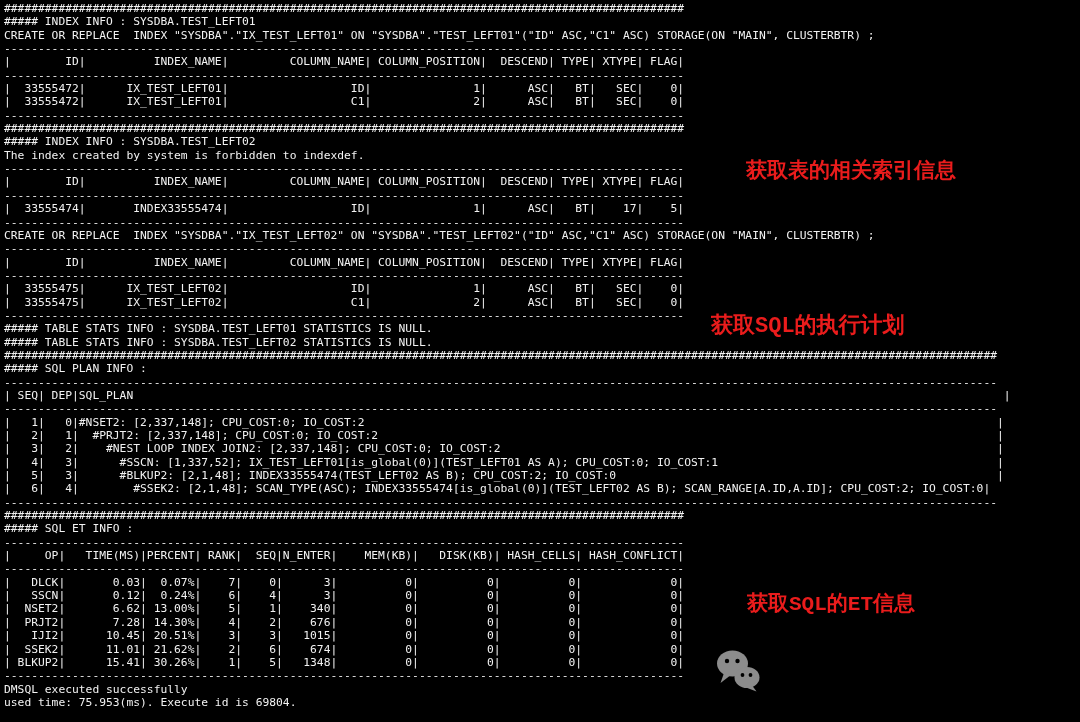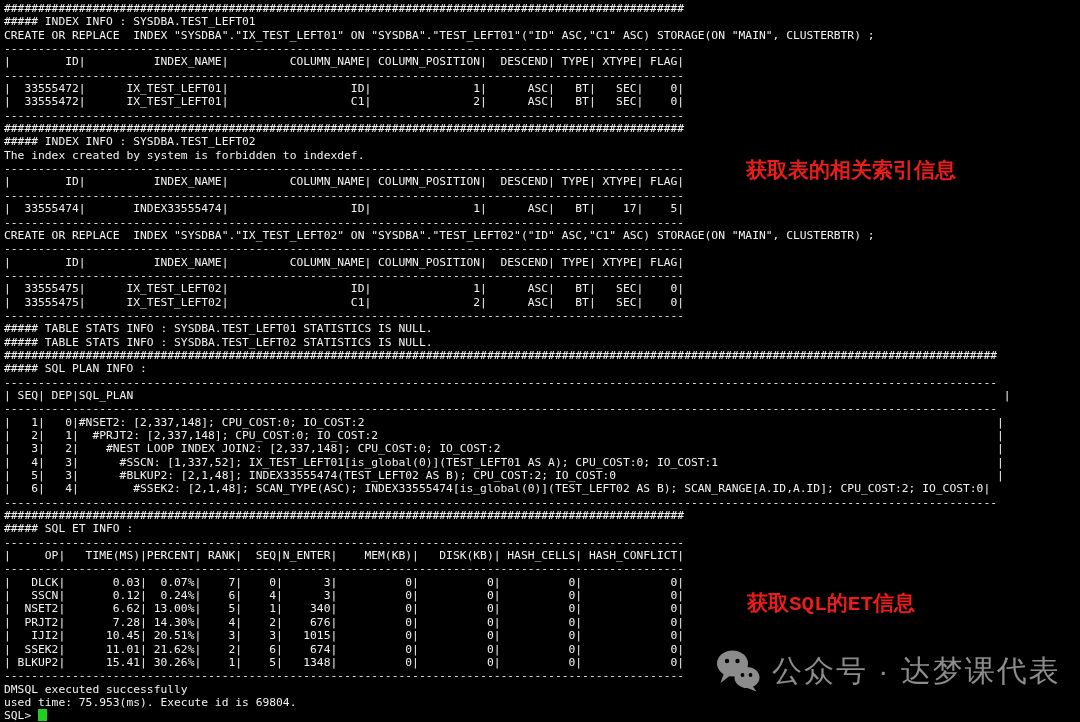--- a/index.html
+++ b/index.html
@@ -81,35 +81,34 @@
 |   DLCK|       0.03|  0.07%|    7|    0|      3|          0|          0|          0|             0|
 |   SSCN|       0.12|  0.24%|    6|    4|      3|          0|          0|          0|             0|
 |  NSET2|       6.62| 13.00%|    5|    1|    340|          0|          0|          0|             0|
 |  PRJT2|       7.28| 14.30%|    4|    2|    676|          0|          0|          0|             0|
 |   IJI2|      10.45| 20.51%|    3|    3|   1015|          0|          0|          0|             0|
 |  SSEK2|      11.01| 21.62%|    2|    6|    674|          0|          0|          0|             0|
 | BLKUP2|      15.41| 30.26%|    1|    5|   1348|          0|          0|          0|             0|
 ----------------------------------------------------------------------------------------------------
 DMSQL executed successfully
 used time: 75.953(ms). Execute id is 69804.</pre>
-    <div class="prompt-row"><span>SQL&gt; </span><span class="cursor"></span></div>
   </div>
 
   <div class="ann ann-1">获取表的相关索引信息</div>
 
+  <div class="ann ann-2">获取SQL的执行计划</div>
 
   <div class="ann ann-3">获取SQL的ET信息</div>
 
   <div class="watermark">
     <svg class="wm-icon" width="44" height="42" viewBox="0 0 44 42">
       <ellipse cx="16.5" cy="13.5" rx="15.5" ry="13" fill="#8c8c8c"></ellipse>
       <path d="M8 23 L4.5 33 L15.5 24.5 Z" fill="#8c8c8c"></path>
       <ellipse cx="31" cy="27.5" rx="12.5" ry="10.5" fill="#8c8c8c"></ellipse>
       <path d="M36.5 36 L40.5 41.5 L30 37.5 Z" fill="#8c8c8c"></path>
       <circle cx="11" cy="11" r="2.2" fill="#000000"></circle>
       <circle cx="21.5" cy="11" r="2.2" fill="#000000"></circle>
       <circle cx="26.5" cy="25" r="1.9" fill="#000000"></circle>
       <circle cx="34.5" cy="25" r="1.9" fill="#000000"></circle>
     </svg>
-    <span>公众号 · 达梦课代表</span>
   </div>
 
 </div>
 
 </body></html>

